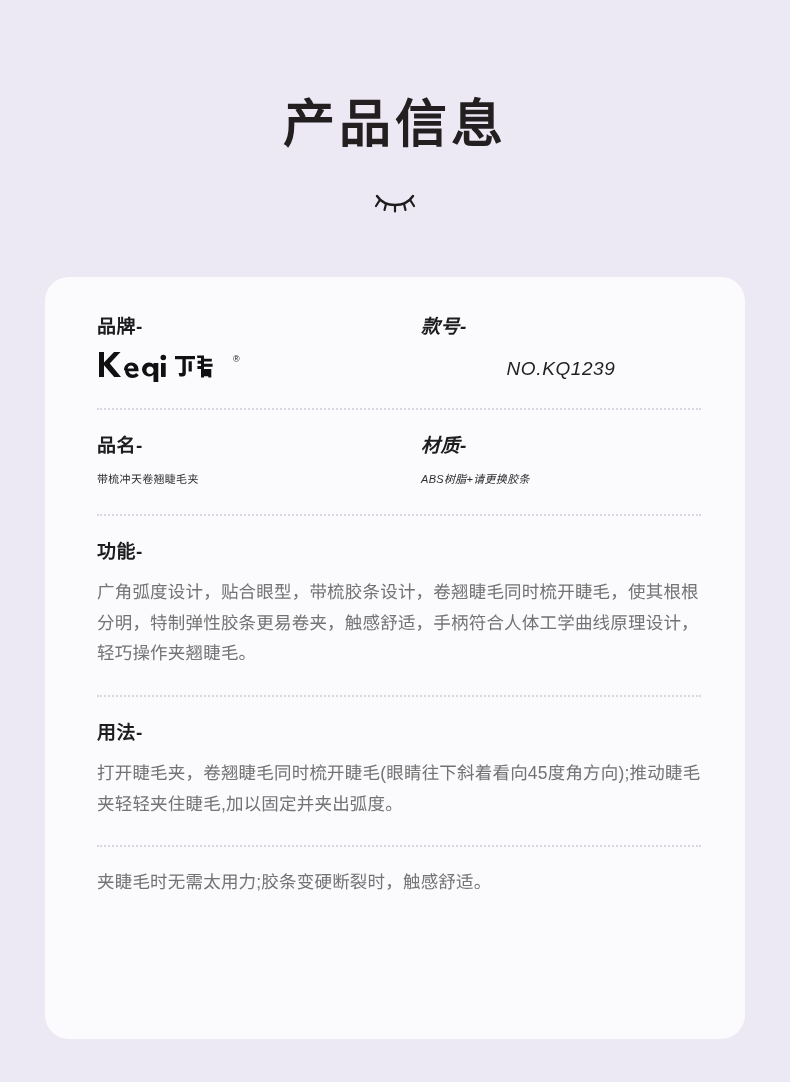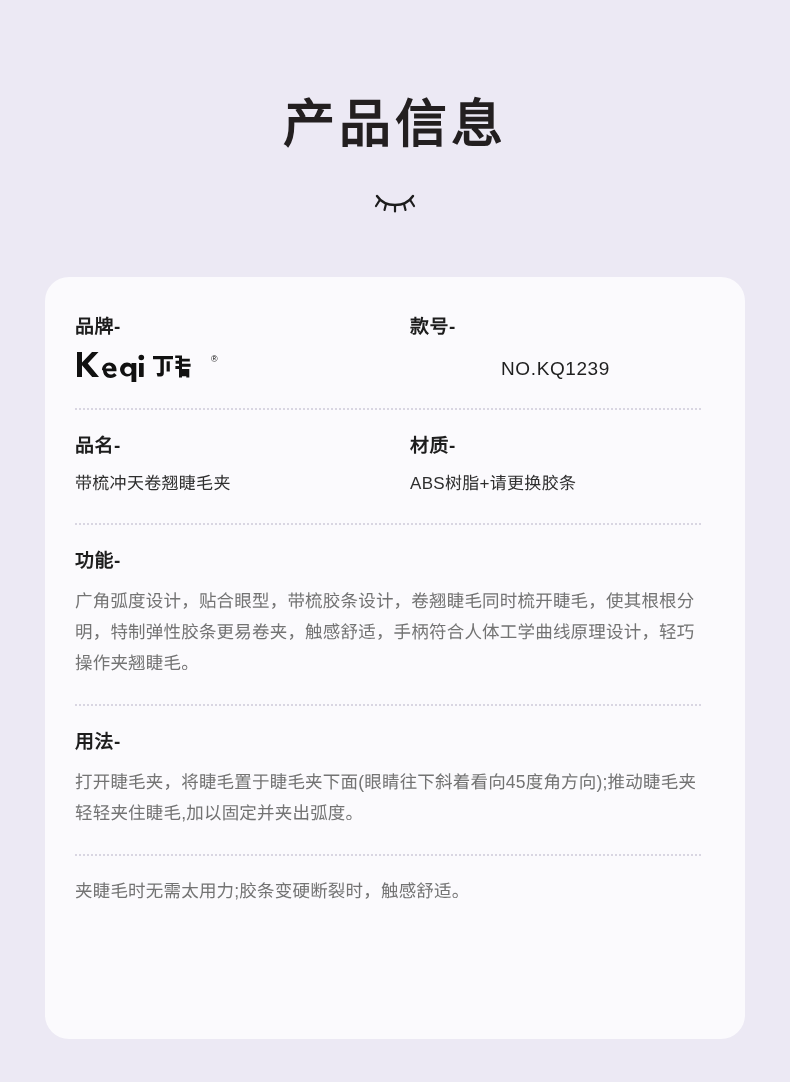--- a/index.html
+++ b/index.html
@@ -41,44 +41,45 @@
   }
   .card {
     position: absolute;
     left: 45px;
     top: 277px;
     width: 700px;
     height: 762px;
     background: #fbfafd;
     border-radius: 24px;
     box-sizing: border-box;
-    padding: 34px 44px 10px 30px;
+    padding: 34px 44px 10px 52px;
   }
   .row {
     padding-bottom: 8px;
   }
   .two-col {
     display: flex;
   }
   .col {
     width: 50%;
     box-sizing: border-box;
   }
   .col.right {
     padding-left: 22px;
+    font-style: italic;
   }
   .lbl {
     font-size: 19px;
     font-weight: 700;
     color: #1d1d1d;
     letter-spacing: 0.5px;
     margin-bottom: 14px;
   }
   .val {
-    font-size: 17px;
+    font-size: 11px;
     color: #2e2e2e;
     line-height: 1.55;
     letter-spacing: 0.3px;
   }
   .val-block {
     font-size: 17.5px;
     color: #737373;
     line-height: 1.75;
     letter-spacing: 0.2px;
   }
@@ -176,21 +177,21 @@
 
     <div class="row">
       <div class="lbl">功能-</div>
       <div class="val-block">广角弧度设计，贴合眼型，带梳胶条设计，卷翘睫毛同时梳开睫毛，使其根根分明，特制弹性胶条更易卷夹，触感舒适，手柄符合人体工学曲线原理设计，轻巧操作夹翘睫毛。</div>
     </div>
 
     <hr class="sep">
 
     <div class="row">
       <div class="lbl">用法-</div>
-      <div class="val-block">打开睫毛夹，将睫毛置于睫毛夹下面(眼睛往下斜着看向45度角方向);推动睫毛夹轻轻夹住睫毛,加以固定并夹出弧度。</div>
+      <div class="val-block">打开睫毛夹，卷翘睫毛同时梳开睫毛(眼睛往下斜着看向45度角方向);推动睫毛夹轻轻夹住睫毛,加以固定并夹出弧度。</div>
     </div>
 
     <hr class="sep">
 
     <div class="row">
       <div class="val-block">夹睫毛时无需太用力;胶条变硬断裂时，触感舒适。</div>
     </div>
 
   </div>
 </div>

